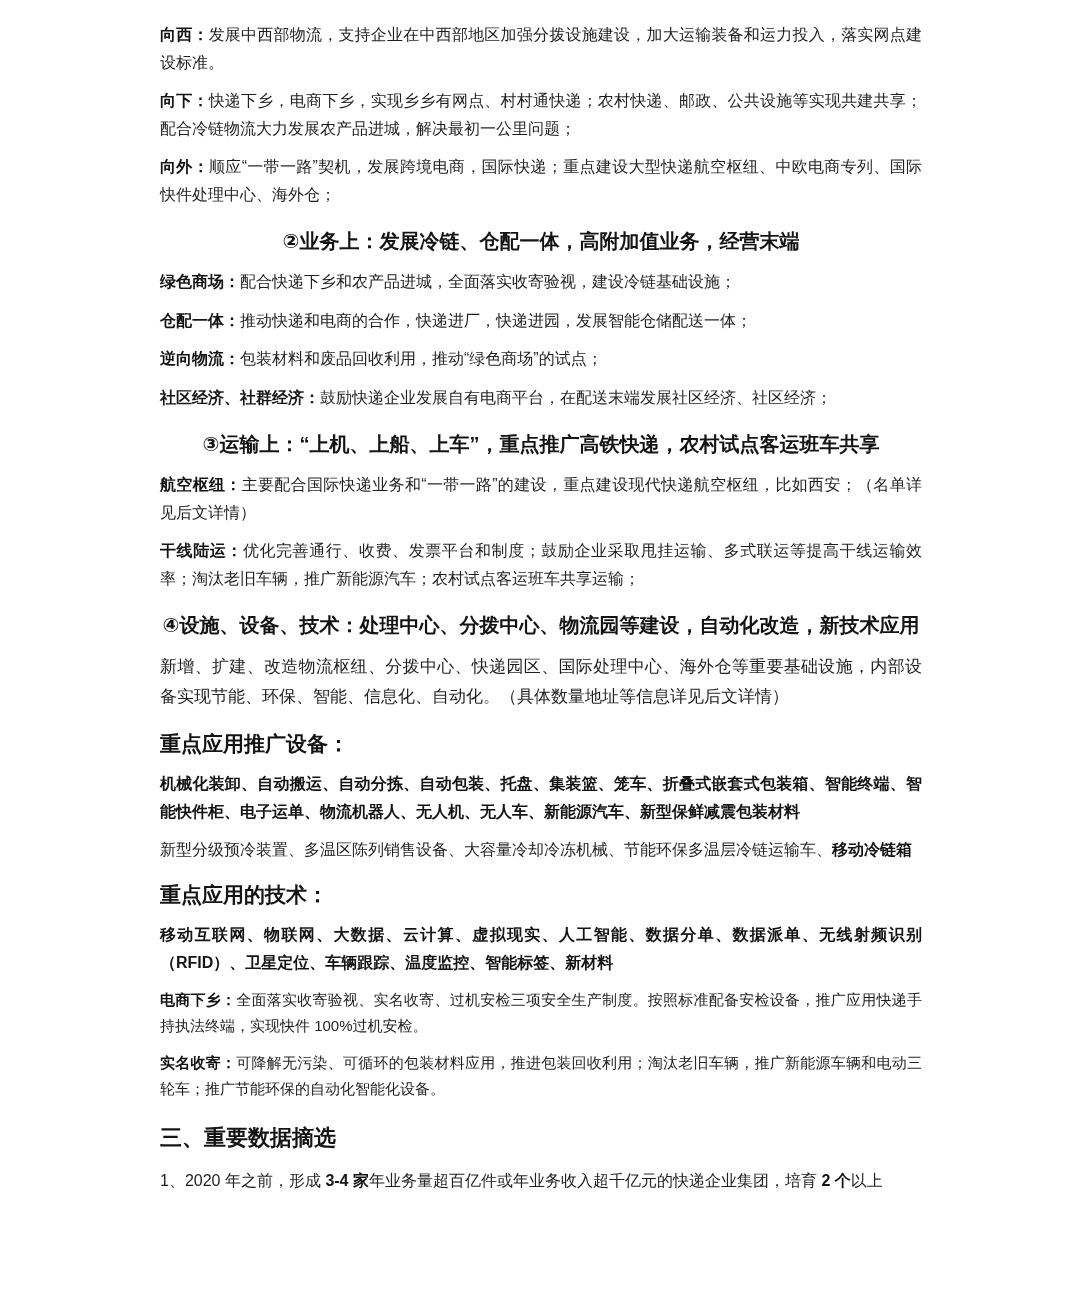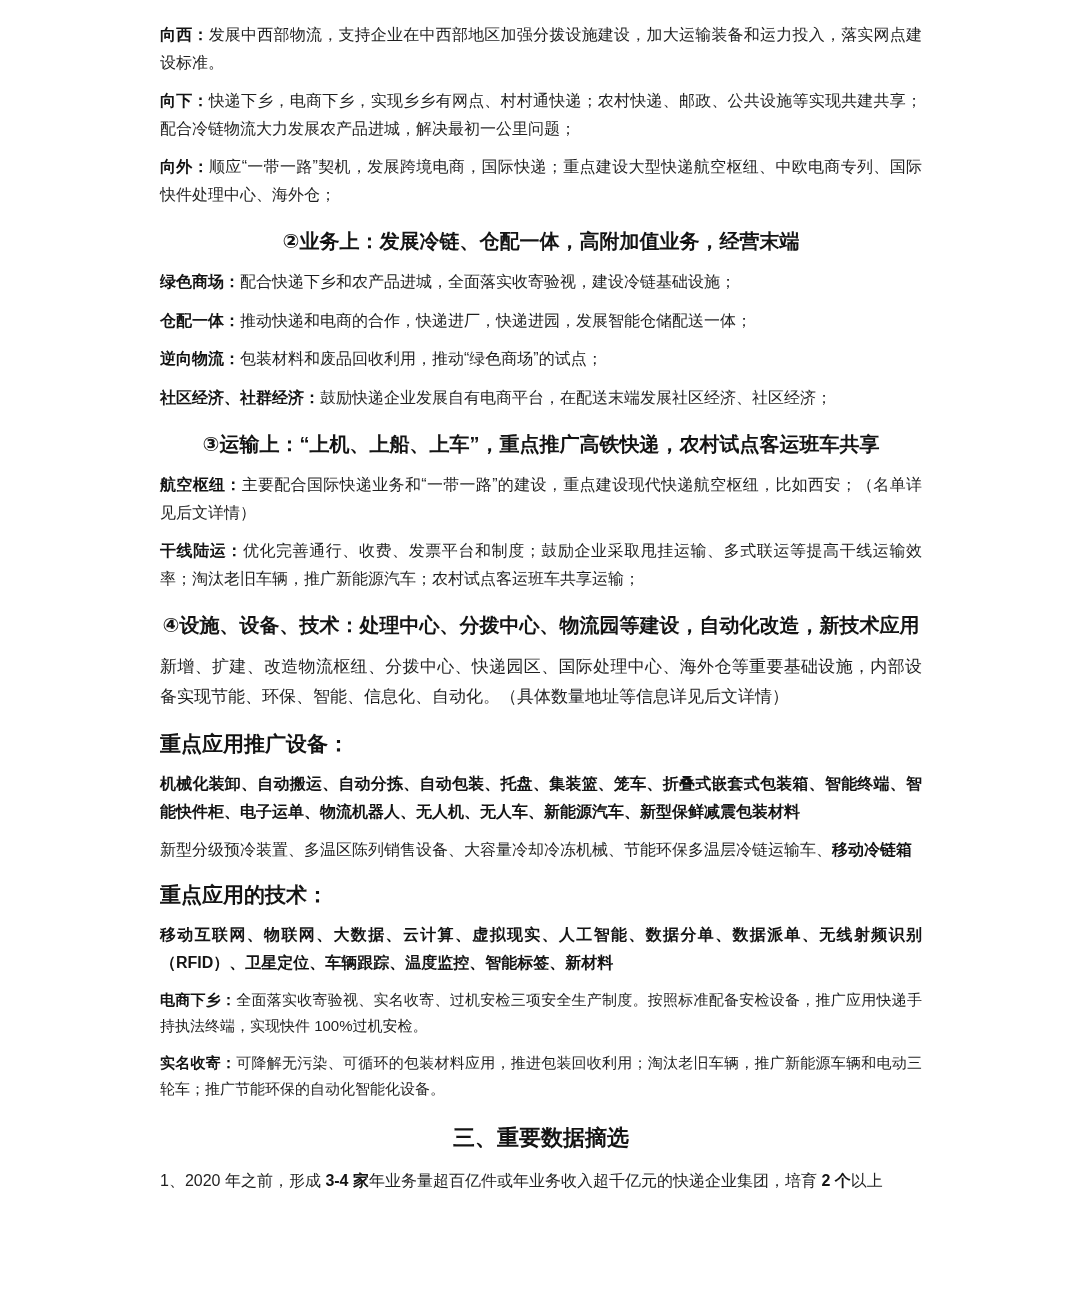--- a/index.html
+++ b/index.html
@@ -43,21 +43,20 @@
     margin: 18px 0 12px 0;
     line-height: 1.5;
     text-align: center;
   }
   h2.h1 {
     font-size: 22px;
     font-weight: 700;
     color: #111111;
     margin: 20px 0 13px 0;
     line-height: 1.5;
-    text-align: center;
   }
   h3.h3 {
     font-size: 21px;
     font-weight: 700;
     color: #111111;
     margin: 15px 0 11px 0;
     line-height: 1.5;
   }
   h3.h3-num {
     font-size: 19px;

